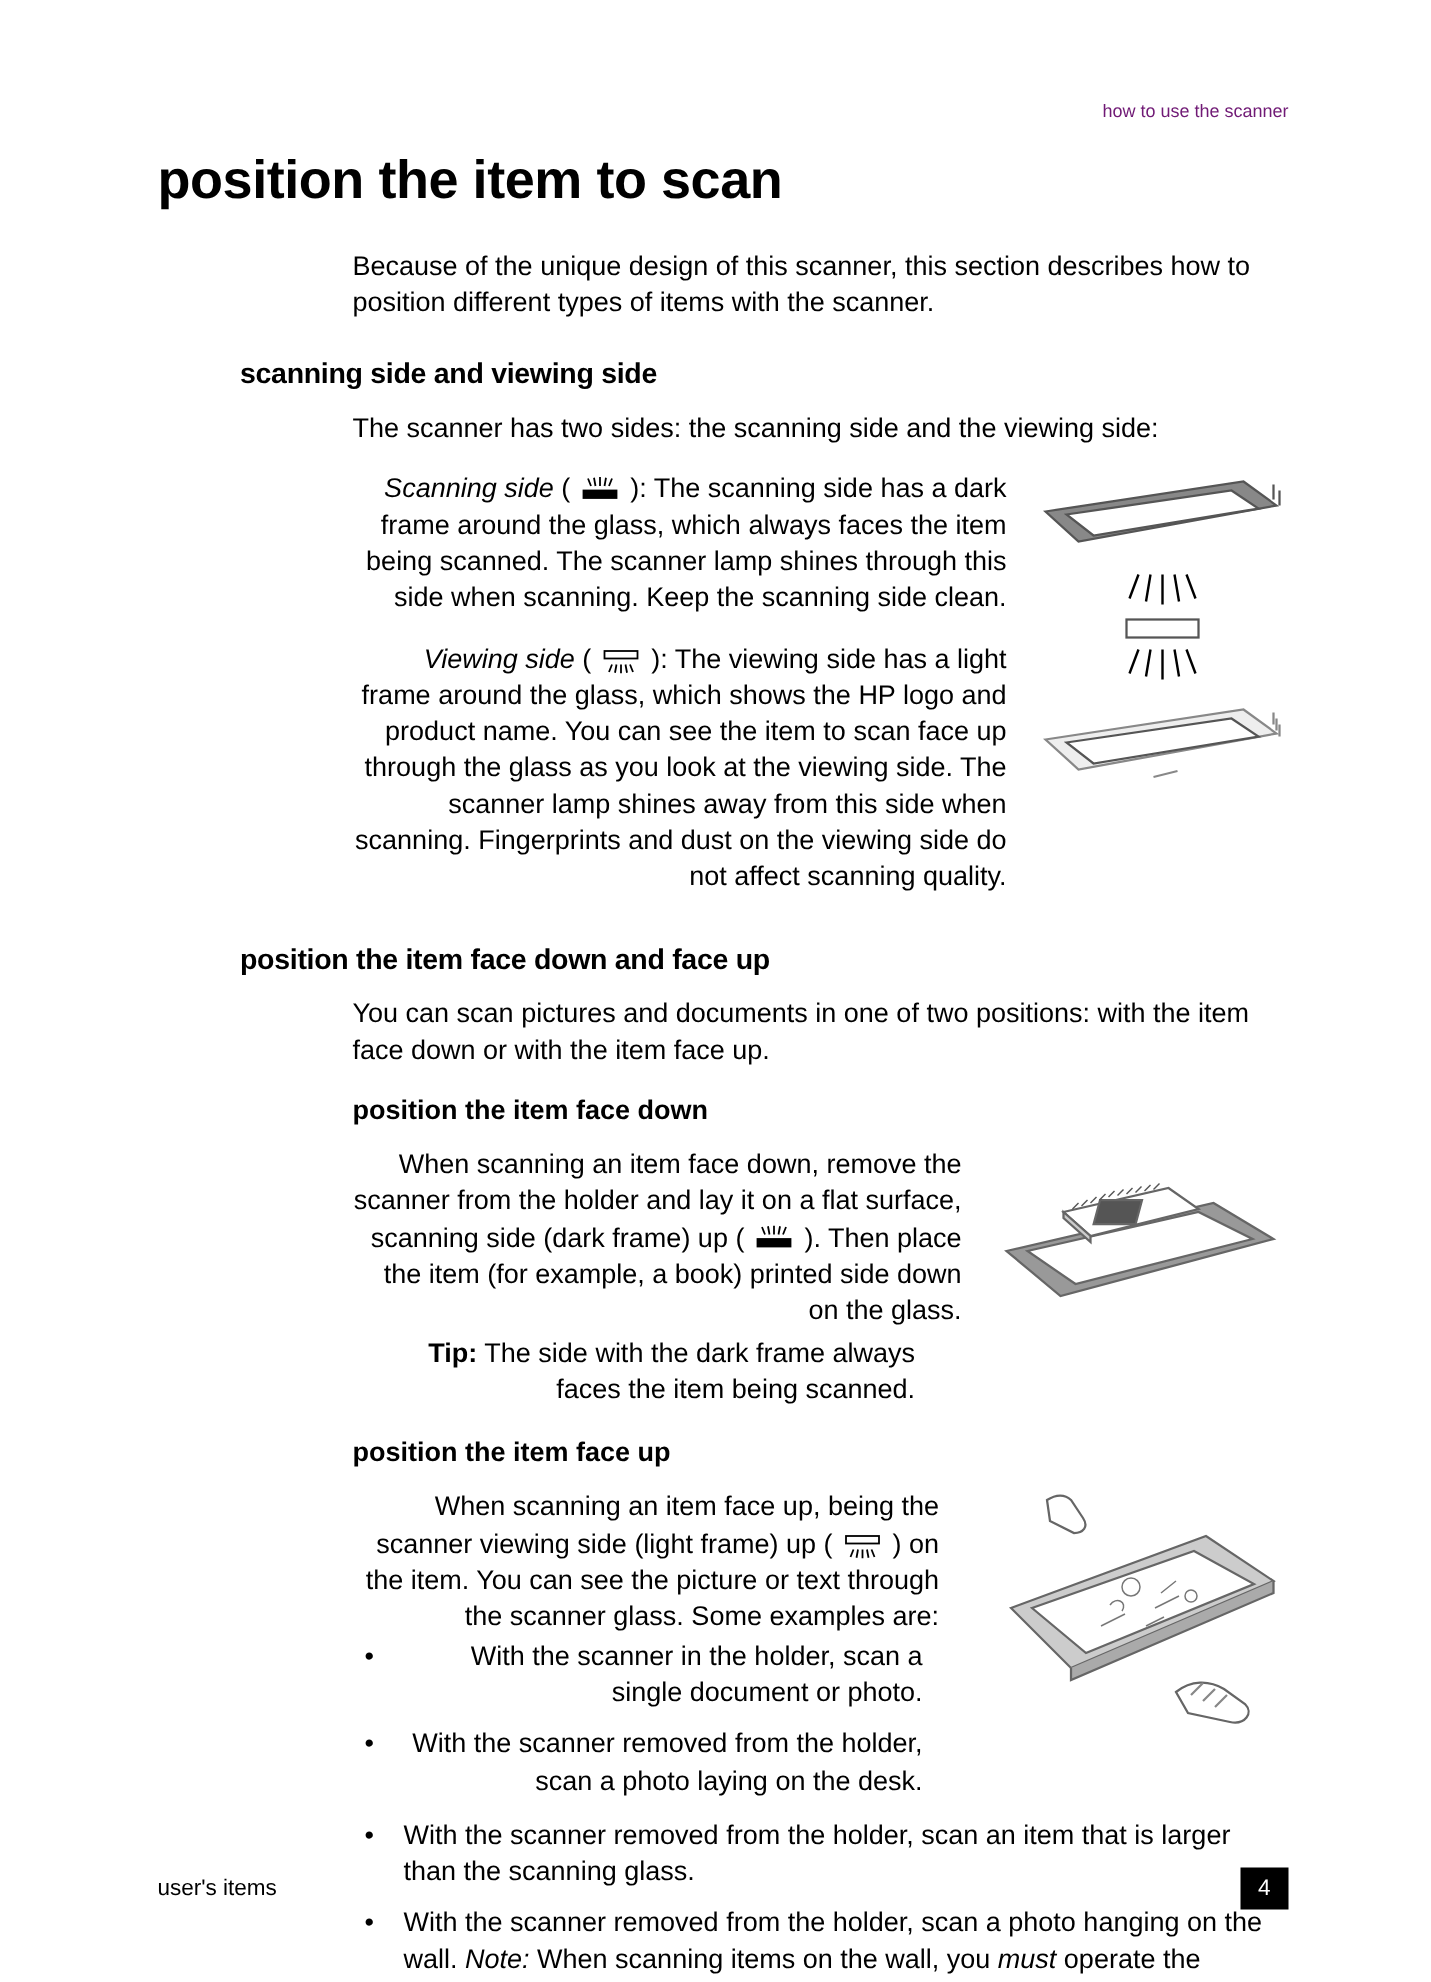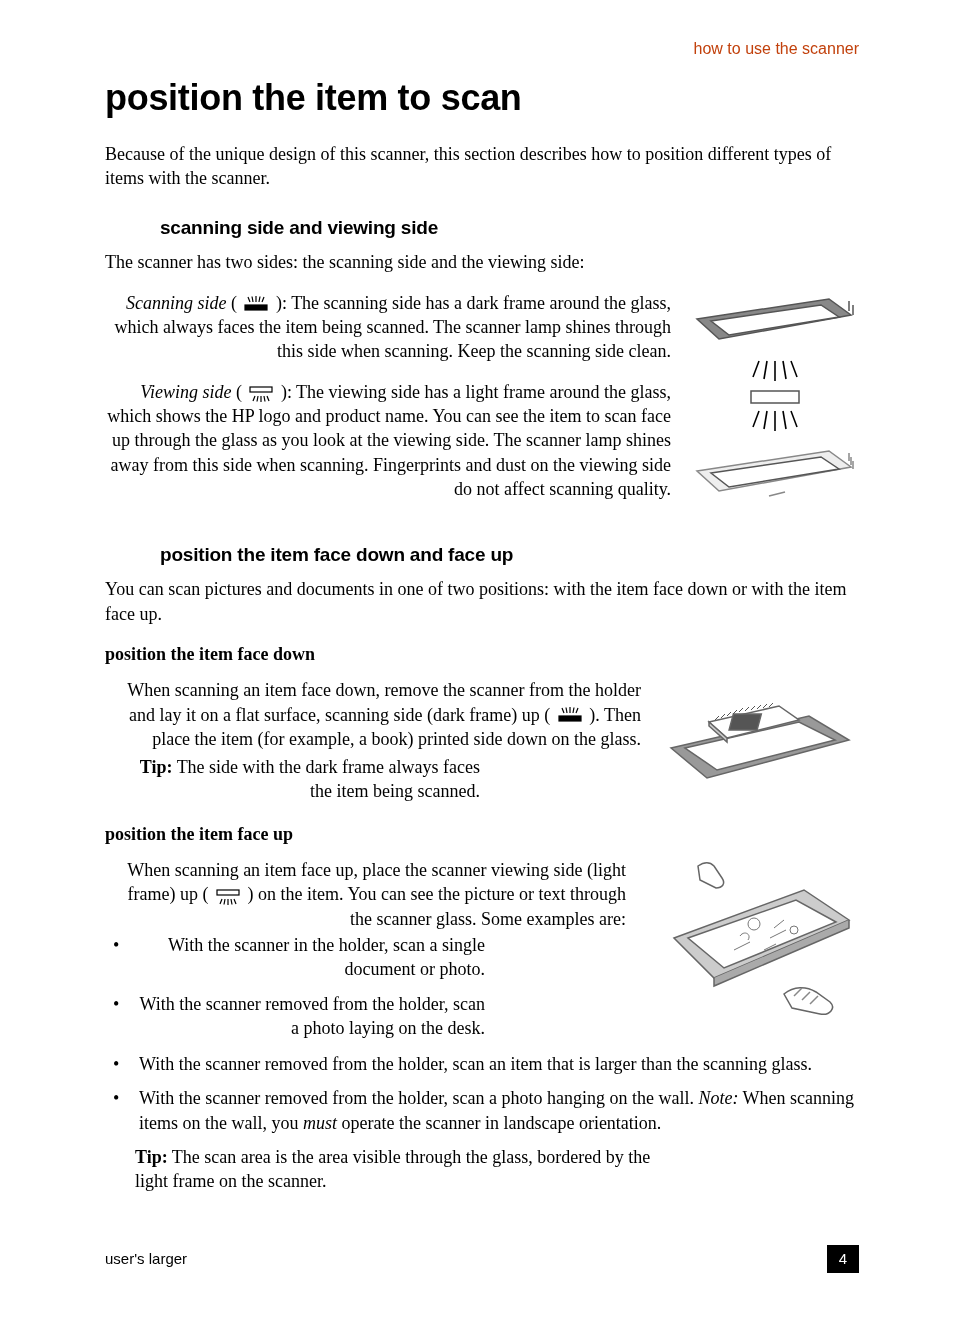--- a/index.html
+++ b/index.html
@@ -9,32 +9,33 @@
       background: #fff;
       font-family: Arial, Helvetica, sans-serif;
       color: #000;
       position: relative;
       padding: 38px 95px 50px 105px;
       font-size: 18px;
       line-height: 1.35;
     }
     .chapter-header {
       text-align: right;
-      font-size: 16px;
-      color: #c2410c;
+      font-size: 12px;
+      color: #701a75;
       margin-bottom: 14px;
+      margin-top: 28px;
     }
     h1 {
       font-size: 36px;
       font-weight: bold;
       margin-bottom: 20px;
       letter-spacing: -0.3px;
     }
     .body-indent {
-      font-family: Liberation Serif, serif;
+      margin-left: 130px;
     }
     .intro {
       margin-bottom: 24px;
     }
     h2 {
       font-size: 19px;
       font-weight: bold;
       margin-left: 55px;
       margin-bottom: 10px;
       letter-spacing: -0.2px;
@@ -243,21 +244,21 @@
             </g>
         </g>
       </svg>
     </div>
   </div>
 
   <h3 style="margin-top:6px;">position the item face up</h3>
   <div class="sec-row">
     <div class="sec-text">
       <p class="para2">
-        <span>When scanning an item face up, place the scanner viewing side (light frame) up ( </span><span class="icon-inline">
+        <span>When scanning an item face up, being the scanner viewing side (light frame) up ( </span><span class="icon-inline">
           <svg viewBox="0 0 30 18">
               <g stroke="#000" stroke-width="1.2" fill="none">
                 <rect x="4" y="3" width="22" height="5"></rect>
                 <line x1="9" y1="12" x2="7" y2="17"></line>
                 <line x1="12" y1="12" x2="11" y2="17.5"></line>
                 <line x1="15" y1="12" x2="15" y2="18"></line>
                 <line x1="18" y1="12" x2="19" y2="17.5"></line>
                 <line x1="21" y1="12" x2="23" y2="17"></line>
               </g>
             </svg>
@@ -298,15 +299,15 @@
     <li>
       <span>With the scanner removed from the holder, scan a photo hanging on the wall. </span><span class="note-ital">Note:</span><span> When scanning items on the wall, you </span><span class="note-ital">must</span><span> operate the scanner in landscape orientation.</span>
     </li>
   </ul>
   <p class="tip-block2">
     <span class="tip-label">Tip:</span><span>   The scan area is the area visible through the glass, bordered by the light frame on the scanner.</span>
   </p>
 </div>
 
 <div class="footer">
-  <span>user's larger</span>
+  <span>user's items</span>
   <span class="page-badge">4</span>
 </div>
 
 </body></html>

